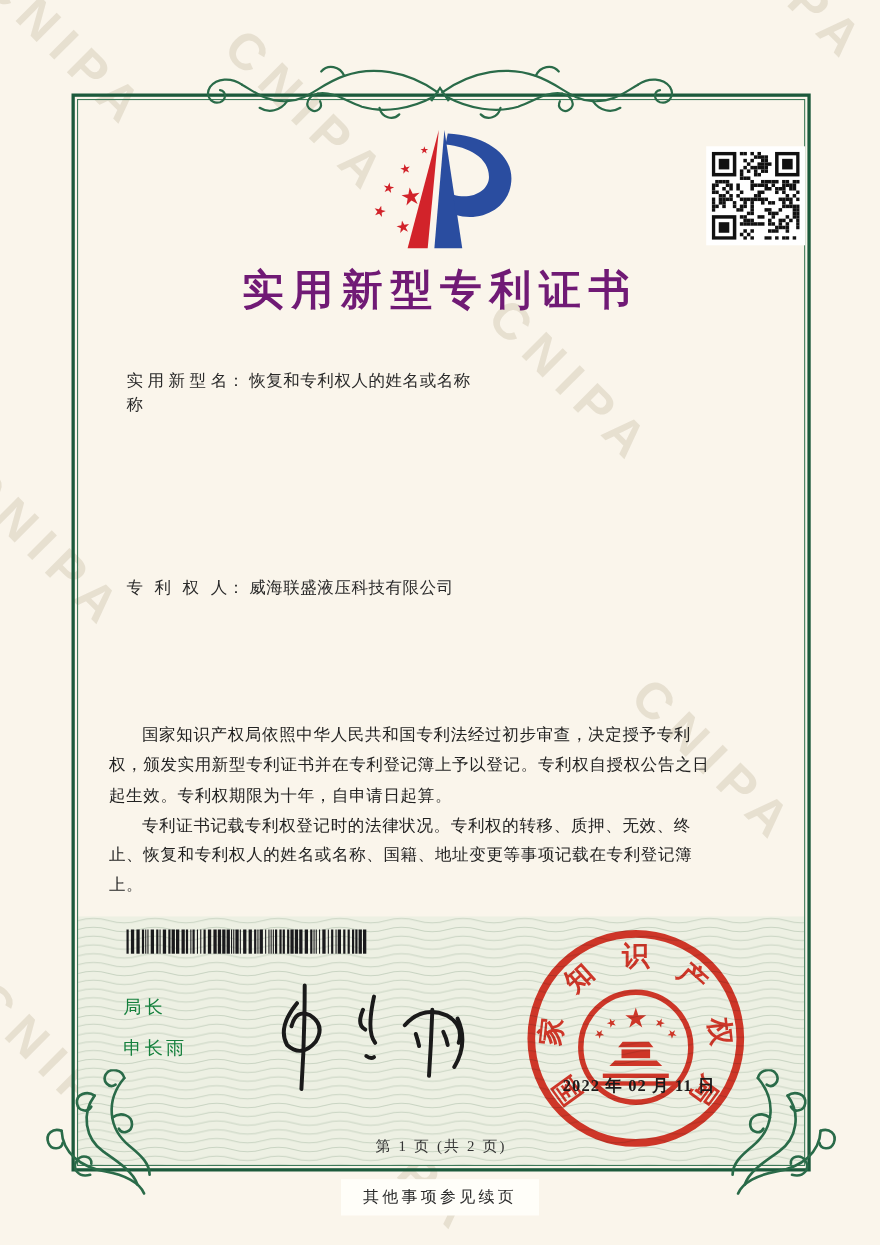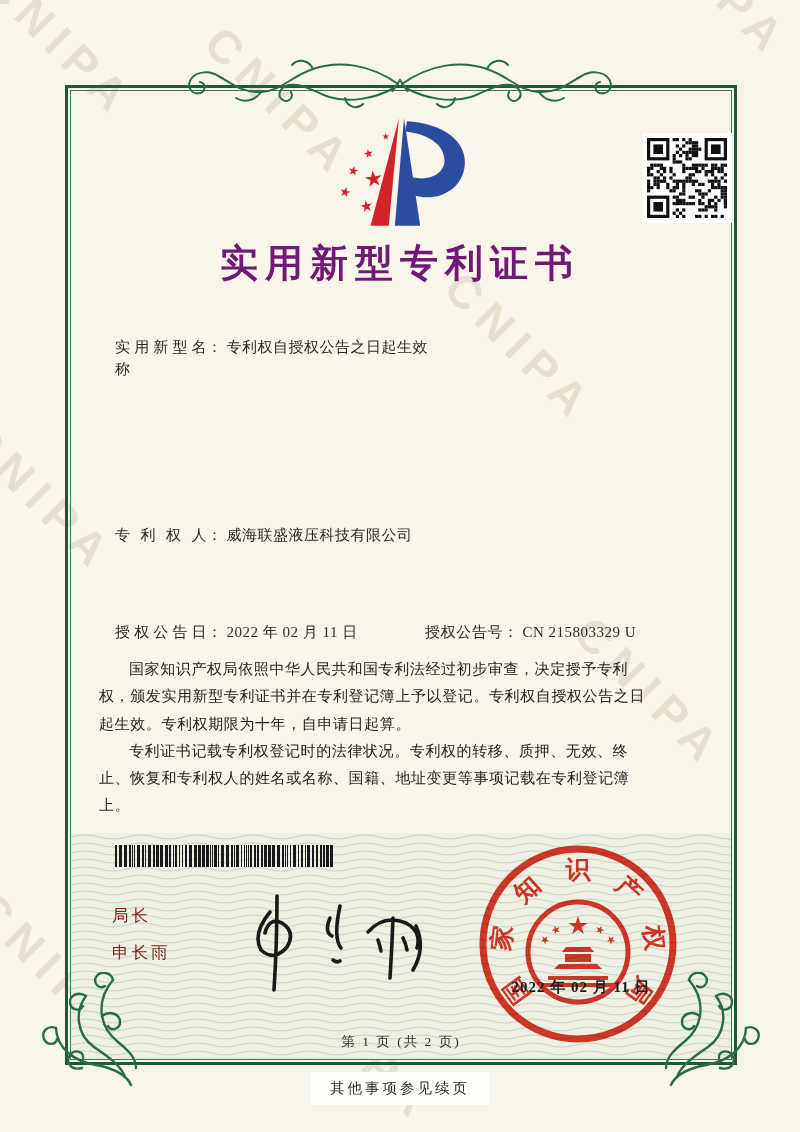--- a/index.html
+++ b/index.html
@@ -42,21 +42,21 @@
   .pair2{position:absolute;left:310px;top:0;}
   .pair2 .f-label{width:78px;}
   
   .paras{position:absolute;left:99px;top:656px;width:552px;z-index:3;}
   .paras p{margin:0;text-indent:2em;font-size:15px;line-height:1.82;letter-spacing:0.6px;color:#222;}
   
   .barcode{position:absolute;left:115px;top:845px;width:228px;height:22px;display:flex;z-index:3;}
   .barcode span{display:block;height:100%;background:#19191c;}
   .barcode i{display:block;height:100%;}
   
-  .signer{position:absolute;left:112px;z-index:3;font-size:16.5px;letter-spacing:3px;color:#7f1d1d;
+  .signer{position:absolute;left:112px;z-index:3;font-size:16.5px;letter-spacing:3px;color:#15803d;
           font-family:"Liberation Sans","DejaVu Sans",sans-serif;}
   .sig-svg{position:absolute;left:232px;top:890px;z-index:3;}
   
   .seal{position:absolute;left:468px;top:840px;width:220px;height:212px;z-index:4;mix-blend-mode:multiply;opacity:0.96;}
   .seal-chars{position:absolute;inset:0;}
   .seal-chars b{
     position:absolute;left:50%;top:50%;width:26px;height:26px;margin:-13px 0 0 -13px;
     font-size:25px;font-weight:700;color:#dd3124;text-align:center;line-height:26px;
   }
   .seal-date{position:absolute;left:486px;top:978px;width:190px;text-align:center;
@@ -351,32 +351,24 @@
         <rect x="64" y="6.4" width="9.600000000000001" height="9.600000000000001" fill="#111"></rect>
         <rect x="0" y="57.6" width="22.400000000000002" height="22.400000000000002" fill="#111"></rect>
         <rect x="3.2" y="60.800000000000004" width="16" height="16" fill="#fff"></rect>
         <rect x="6.4" y="64" width="9.600000000000001" height="9.600000000000001" fill="#111"></rect>
       </svg>
   </div>
 
   <h1 class="title">实用新型专利证书</h1>
 
   <div class="f-row" style="top:337px">
-    <span class="f-label">实用新型名称</span><span class="f-colon">：</span><span class="f-value">专利权自授权公告之日起生效</span>
+    <span class="f-label">实用新型名称</span><span class="f-colon">：</span><span class="f-value">恢复和专利权人的姓名或名称</span>
   </div>
   <div class="f-row" style="top:525px">
     <span class="f-label">专利权人</span><span class="f-colon">：</span><span class="f-value">威海联盛液压科技有限公司</span>
-  </div>
-  <div class="f-row" style="top:622px">
-    <span class="pair">
-      <span class="f-label">授权公告日</span><span class="f-colon">：</span><span class="f-value">2022 年 02 月 11 日</span>
-    </span>
-    <span class="pair pair2">
-      <span class="f-label">授权公告号</span><span class="f-colon">：</span><span class="f-value">CN 215803329 U</span>
-    </span>
   </div>
 
   <div class="paras">
     <p>国家知识产权局依照中华人民共和国专利法经过初步审查，决定授予专利权，颁发实用新型专利证书并在专利登记簿上予以登记。专利权自授权公告之日起生效。专利权期限为十年，自申请日起算。</p>
     <p>专利证书记载专利权登记时的法律状况。专利权的转移、质押、无效、终止、恢复和专利权人的姓名或名称、国籍、地址变更等事项记载在专利登记簿上。</p>
   </div>
 
   <div class="barcode">
       <span style="width:2px"></span>
       <i style="width:2px"></i>

